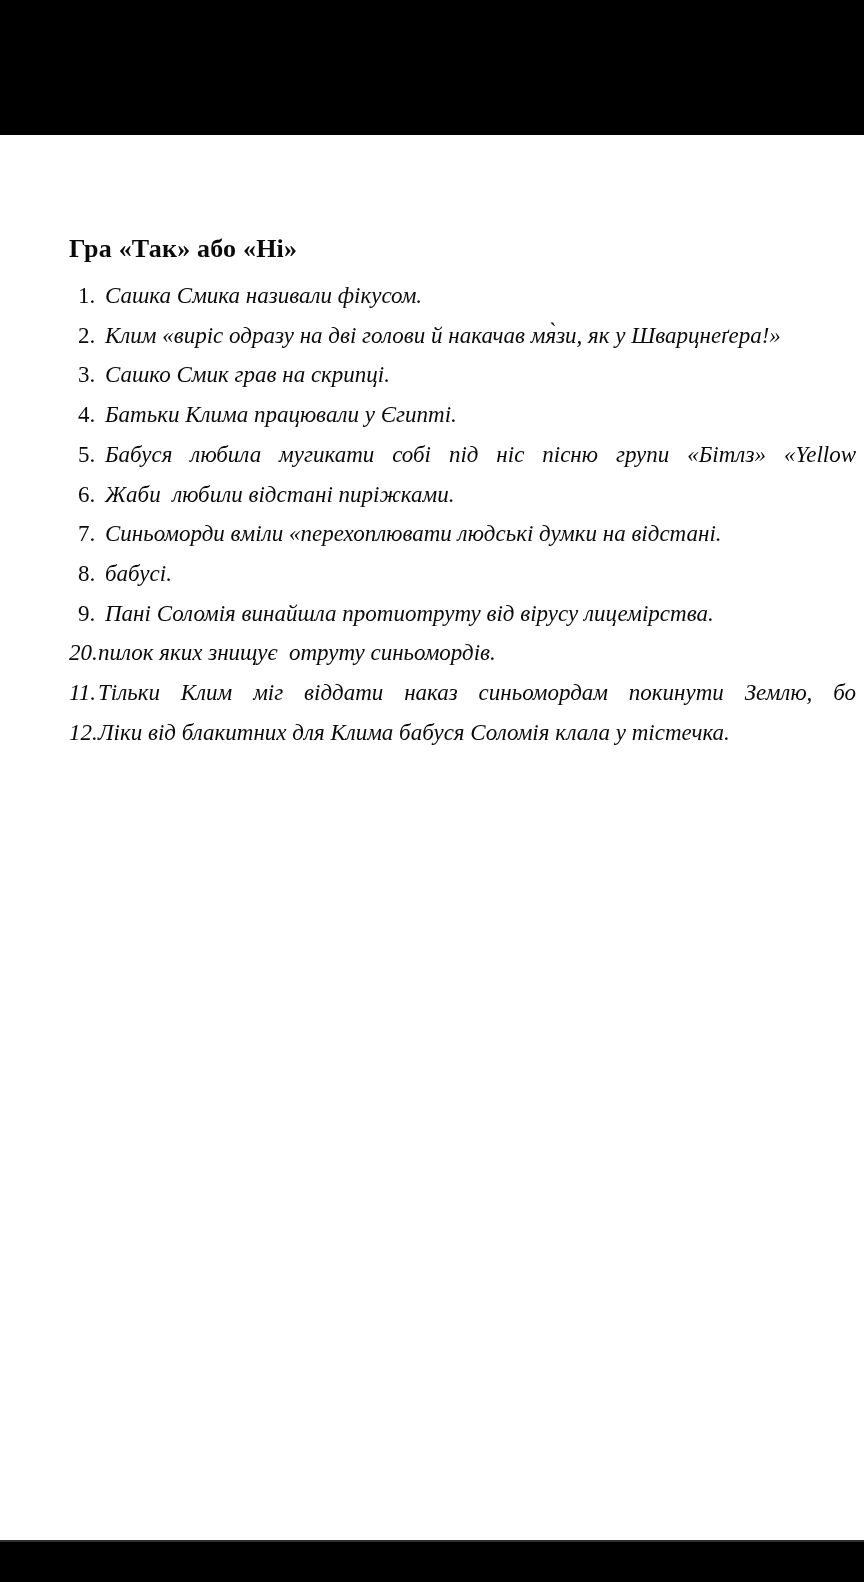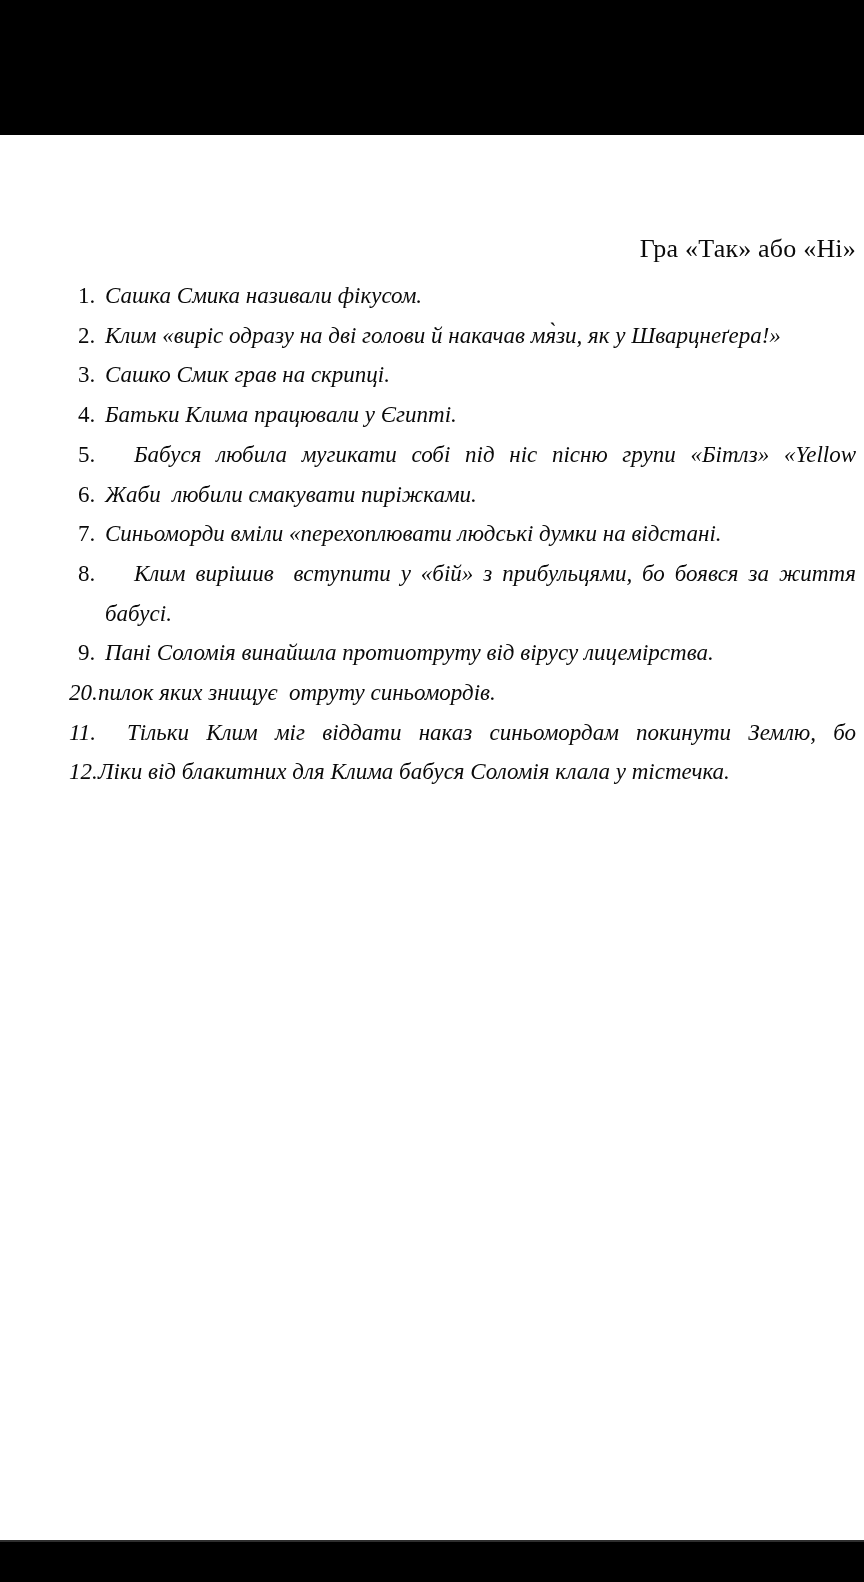--- a/index.html
+++ b/index.html
@@ -30,24 +30,24 @@
     height: 42px;
     border-top: 2px solid #2e2e2e;
   }
   .page-content {
     position: absolute;
     left: 69px;
     top: 229px;
     width: 787px;
   }
   .doc-title {
-    font-weight: normal;
+    font-weight: bold;
     font-size: 26px;
     line-height: 40px;
-    text-align: right;
+    text-align: left;
     margin: 0 0 7px 0;
     letter-spacing: 0.2px;
   }
   .quiz-list {
     margin: 0;
     padding: 0;
   }
   .item {
     display: flex;
     align-items: flex-start;
@@ -71,21 +71,20 @@
     min-width: 0;
   }
   .line {
     font-weight: normal;
     font-style: italic;
     white-space: pre-wrap;
   }
   .line.jl {
     text-align: justify;
     text-align-last: justify;
-    margin-left: 29px;
   }
 </style>
 </head>
 <body>
 
 <div class="bar bar-top"></div>
 
 <div class="page-content">
   <div class="doc-title">Гра «Так» або «Ні»</div>
   <div class="quiz-list" id="quiz-list">
@@ -120,35 +119,34 @@
   <div class="item">
     <span class="num">5.</span>
     <div class="lines">
           <div class="line jl">Бабуся любила мугикати собі під ніс пісню групи «Бітлз» «Yellow</div>
         </div>
   </div>
 
   <div class="item">
     <span class="num">6.</span>
     <div class="lines">
-          <div class="line">Жаби  любили смакувати пиріжками.</div>
+          <div class="line">Жаби  любили відстані пиріжками.</div>
         </div>
   </div>
 
   <div class="item">
     <span class="num">7.</span>
     <div class="lines">
           <div class="line">Синьоморди вміли «перехоплювати людські думки на відстані.</div>
         </div>
   </div>
 
   <div class="item">
     <span class="num">8.</span>
     <div class="lines">
-          <div class="line jl">Клим вирішив  вступити у «бій» з прибульцями, бо боявся за життя</div>
           <div class="line">бабусі.</div>
         </div>
   </div>
 
   <div class="item">
     <span class="num">9.</span>
     <div class="lines">
           <div class="line">Пані Соломія винайшла протиотруту від вірусу лицемірства.</div>
         </div>
   </div>

